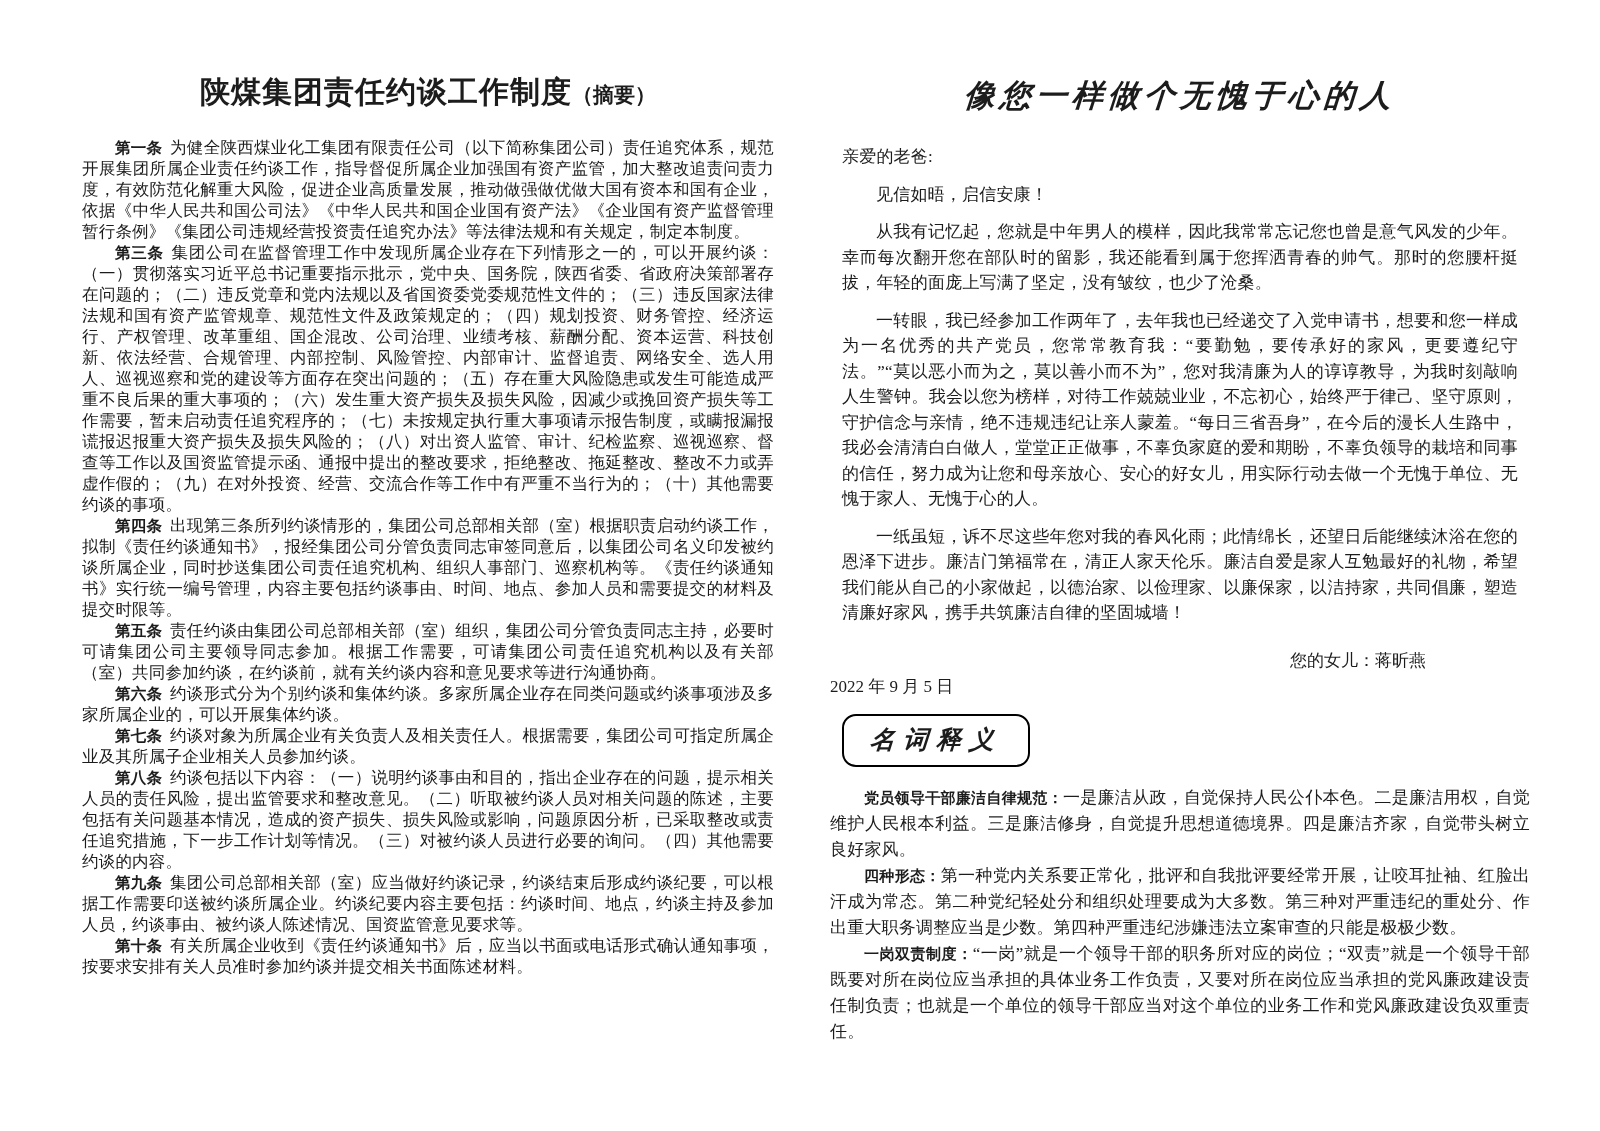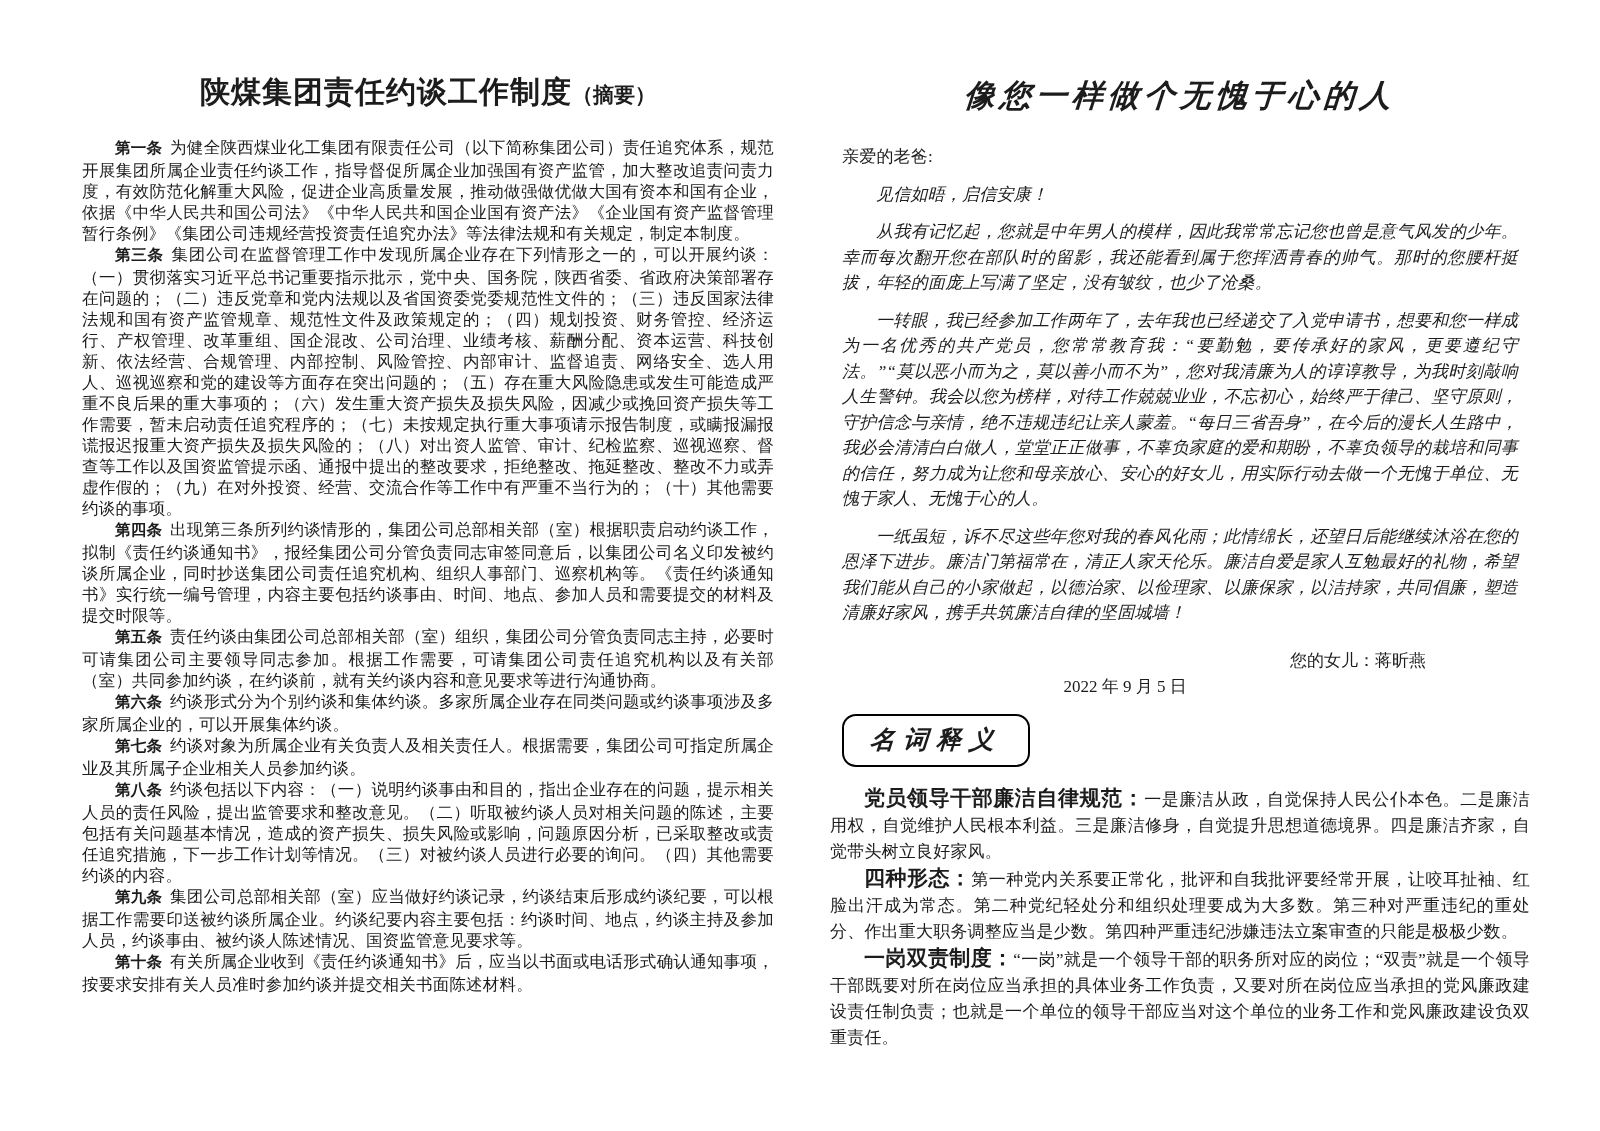--- a/index.html
+++ b/index.html
@@ -40,21 +40,21 @@
   .page-left p.article {
     margin: 0;
     font-size: 16.5px;
     line-height: 21px;
     text-align: justify;
     text-indent: 2em;
     letter-spacing: 0.2px;
   }
   .lead {
     font-weight: bold;
-    font-family: Liberation Mono, monospace;
+    font-family: Liberation Serif, serif;
     font-size: 15.5px;
     margin-right: 0.5em;
   }
   
   .page-right {
     position: absolute;
     left: 830px;
     top: 76px;
     width: 700px;
   }
@@ -71,30 +71,30 @@
   }
   .page-right p.letter-par,
   .page-right p.salutation {
     margin: 12px;
     font-size: 17px;
     line-height: 25.5px;
     text-align: justify;
     letter-spacing: 0.2px;
   }
   .page-right p.salutation { text-indent: 0; }
-  .page-right p.letter-par { text-indent: 2em; font-style: italic; }
+  .page-right p.letter-par { text-indent: 2em; }
   .signature-line {
     margin-top: 22px;
     text-align: right;
     padding-right: 104px;
     font-size: 17px;
     line-height: 26px;
   }
   .date-line {
-    text-align: center;
+    text-align: left;
     padding-right: 110px;
     font-size: 17px;
     line-height: 26px;
   }
   .glossary-box {
     display: inline-block;
     margin: 14px 0 0 12px;
     border: 2px solid #000;
     border-radius: 14px;
     padding: 7px 26px 9px 26px;
@@ -113,21 +113,21 @@
     margin: 0;
     font-size: 17px;
     line-height: 26px;
     text-align: justify;
     text-indent: 2em;
     letter-spacing: 0.2px;
   }
   .term {
     font-weight: bold;
     font-family: "Liberation Sans", "DejaVu Sans", sans-serif;
-    font-size: 21px;
+    font-size: 15px;
   }
 </style>
 </head>
 <body>
 
 <div class="sheet">
 
   <div class="page-left">
     <h1 class="doc-title"><span>陕煤集团责任约谈工作制度</span><span class="suffix">（摘要）</span></h1>
 

